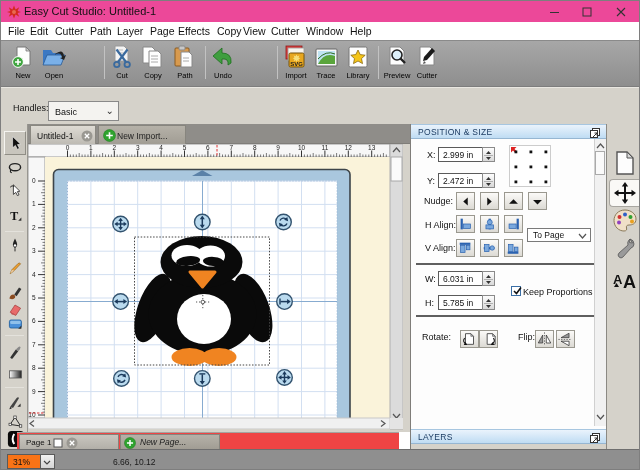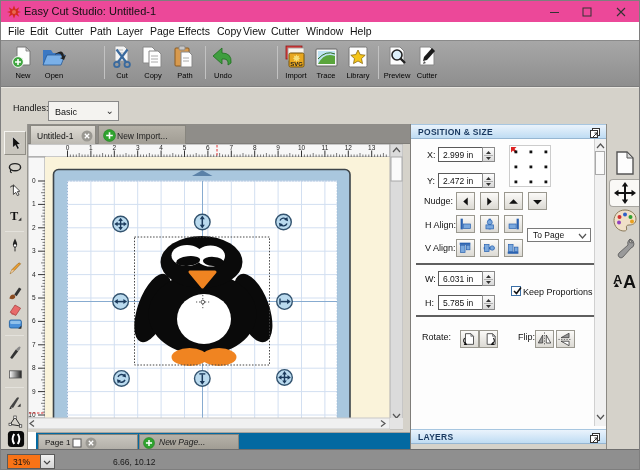--- a/index.html
+++ b/index.html
@@ -29,27 +29,27 @@
 .lsep { position:absolute; left:4px; width:19px; height:1px; background:#a3a19b; border-bottom:1px solid #e4e2dc; }
 
 #tabbar { left:28px; top:124px; width:382px; height:20px; background:#8f8d89; border-bottom:1px solid #7f7d79; }
 .tab1 { position:absolute; left:2px; top:1px; width:66px; height:19px; background:linear-gradient(#dedbd4,#bebbb4); border:1px solid #8a8881; border-bottom:none; font-size:8.5px; color:#111; }
 .tab1 .t { position:absolute; left:6px; top:5px; }
 .tab2 { position:absolute; left:70px; top:1px; width:88px; height:19px; background:linear-gradient(#b5b1a8,#a19d94); border:1px solid #87857e; border-bottom:none; font-size:8.5px; color:#222; }
 .tab2 .t { position:absolute; left:18px; top:5px; }
 
 #canvas-svg { left:28px; top:144px; }
 
-#pagetabs { left:36px; top:432px; width:382px; height:17px; background:#0369a1; border-top:1px solid #a5a39f; }
+#pagetabs { left:17px; top:432px; width:382px; height:17px; background:#ef4444; border-top:1px solid #a5a39f; }
 .ptab1 { position:absolute; left:2px; top:1px; width:100px; height:16px; background:linear-gradient(#c9c6bf,#b2afa8); border:1px solid #858379; font-size:8.5px; color:#111; }
 .ptab2 { position:absolute; left:103px; top:1px; width:100px; height:16px; background:linear-gradient(#b5b1a8,#a19d94); border:1px solid #87857e; font-size:8.5px; color:#222; font-style:italic; }
 
 #rightpanel { left:410px; top:124px; width:196px; height:325px; background:#fdfdfd; border-left:1px solid #7f7d79; }
 .phead { position:absolute; left:0; width:196px; height:15px; background:linear-gradient(#eaf3fc,#bfdcf3); border-top:1px solid #a7c6e0; border-bottom:1px solid #96b6d2; }
-.phead .t { position:absolute; left:7px; top:2px; font-size:8.5px; font-weight:bold; color:#17375e; letter-spacing:0.3px; }
+.phead .t { position:absolute; left:7px; top:2px; font-size:8.5px; font-weight:normal; color:#17375e; letter-spacing:0.3px; }
 .lbl9 { position:absolute; font-size:9px; color:#111; }
 .inbox { position:absolute; width:45px; height:15px; background:#fff; border:1px solid #5a5a5a; font-size:8.5px; color:#111; }
 .inbox .t { position:absolute; left:4px; top:2px; }
 .spin { position:absolute; width:13px; height:15px; background:linear-gradient(#fdfdfd,#d9d9d9); border:1px solid #8a8a8a; }
 .sbtn { position:absolute; width:19px; height:18px; background:linear-gradient(#fbfaf8,#dcdad4); border:1px solid #9a988f; }
 .panel-sep { position:absolute; left:5px; width:182px; height:2px; background:#5f5f5f; }
 
 #rightstrip { left:606px; top:124px; width:34px; height:325px; background:#d5d2ca; border-left:1px solid #8b8983; }
 
 #statusbar { left:0; top:449px; width:640px; height:21px; background:#8f8f8f; border-top:1px solid #6e6e6e; }

